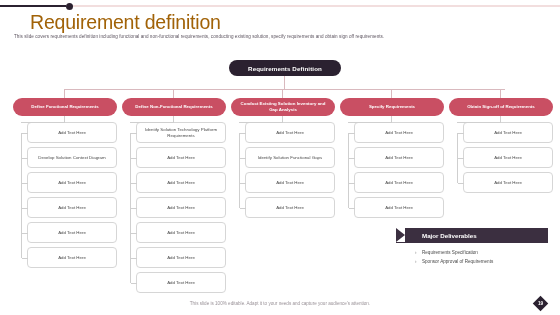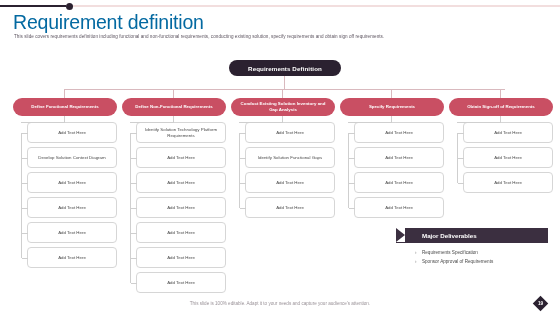--- a/index.html
+++ b/index.html
@@ -30,24 +30,24 @@
     position: absolute;
     top: 2.5px; left: 66px;
     width: 7px; height: 7px;
     border-radius: 50%;
     background: #2b2130;
   }
 
   
   .page-title {
     position: absolute;
-    top: 11px; left: 13px;
+    top: 11px; left: 30px;
     font-size: 19.5px;
     font-weight: 400;
-    color: #0369a1;
+    color: #a16207;
     letter-spacing: -0.2px;
   }
   .page-subtitle {
     position: absolute;
     top: 34px; left: 14px;
     width: 530px;
     font-size: 4.6px;
     color: #5d5560;
     letter-spacing: 0.05px;
     white-space: nowrap;

